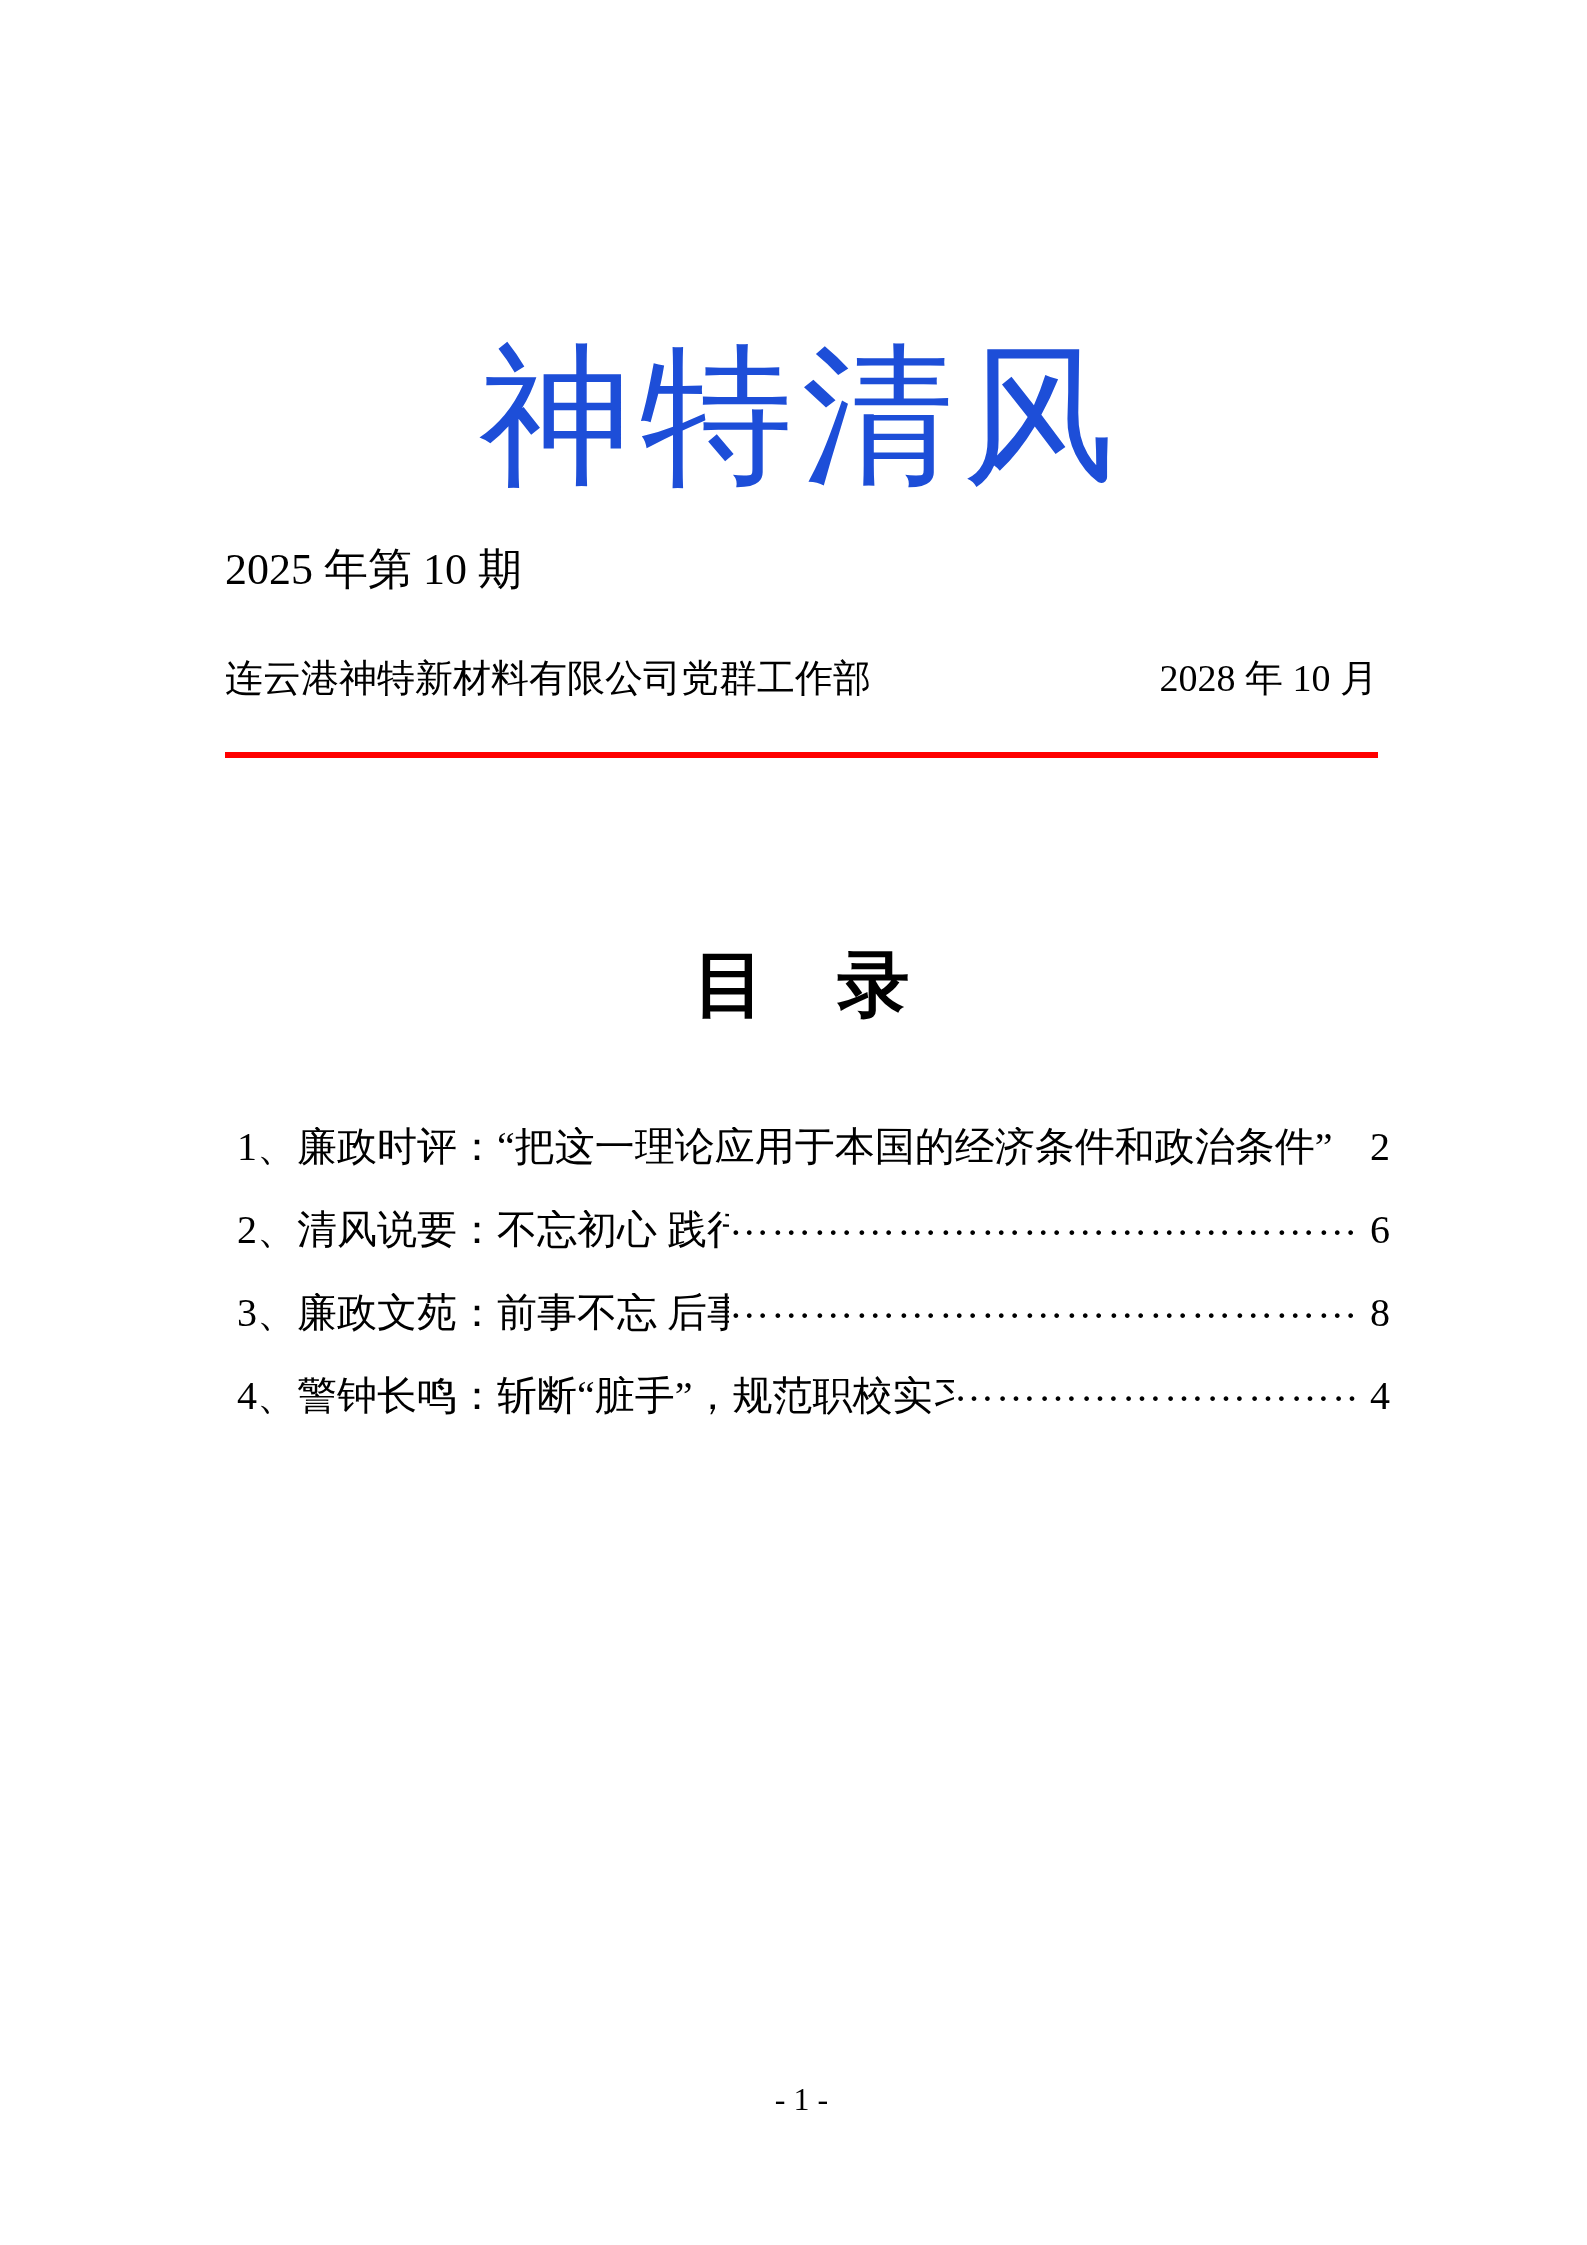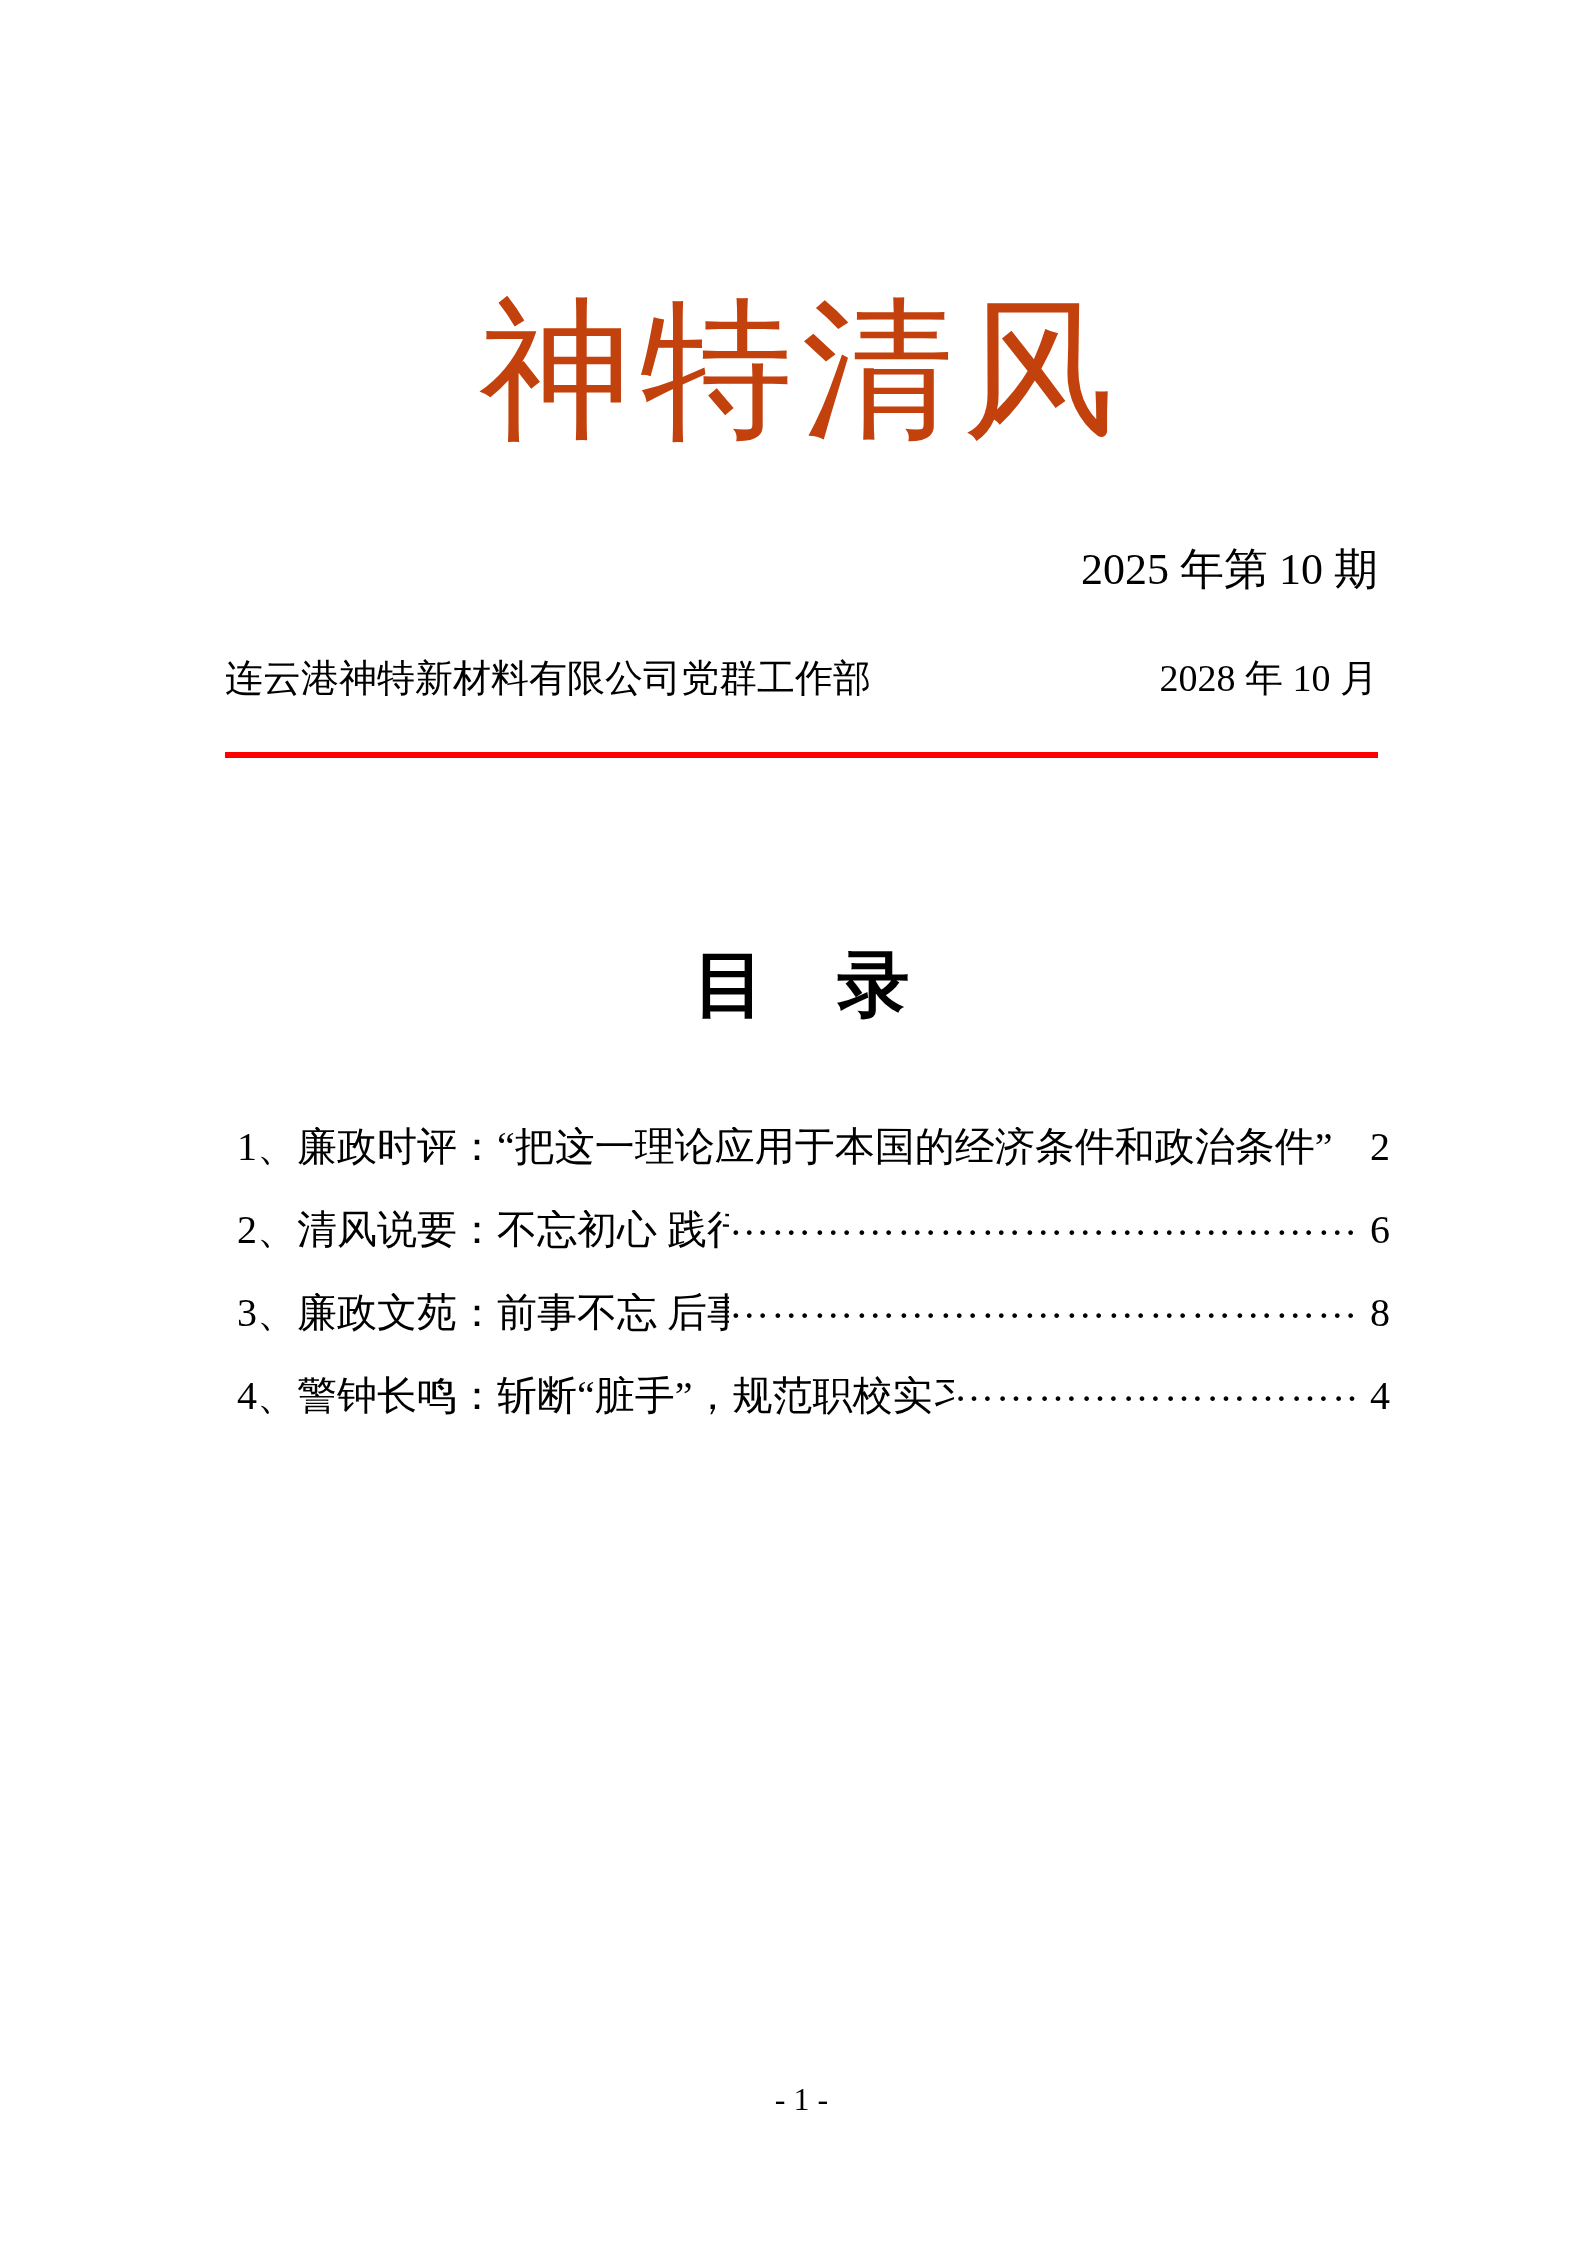--- a/index.html
+++ b/index.html
@@ -33,21 +33,21 @@
     line-height: 1.1;
     letter-spacing: 9px;
     white-space: nowrap;
     font-weight: 400;
   }
   .issue-line {
     position: absolute;
     top: 545px;
     left: 0;
     width: 100%;
-    text-align: right;
+    text-align: left;
     font-size: 44px;
     line-height: 1.15;
   }
   .pub-row {
     position: absolute;
     top: 656px;
     left: 0;
     width: 100%;
     display: flex;
     justify-content: space-between;
@@ -116,21 +116,21 @@
     font-size: 32px;
     line-height: 1.2;
   }
 </style>
 </head>
 <body>
 
 <div class="page">
   <div class="content">
 
-    <div class="masthead-title" style="color: #c2410c;">神特清风</div>
+    <div class="masthead-title" style="color: #1d4ed8; margin-top: 46px;">神特清风</div>
 
     <div class="issue-line">2025 年第 10 期</div>
 
     <div class="pub-row">
       <span class="pub-name">连云港神特新材料有限公司党群工作部</span>
       <span class="pub-date">2028 年 10 月</span>
     </div>
 
     <div class="red-rule" style="background-color: rgb(255, 0, 0);"></div>
 

